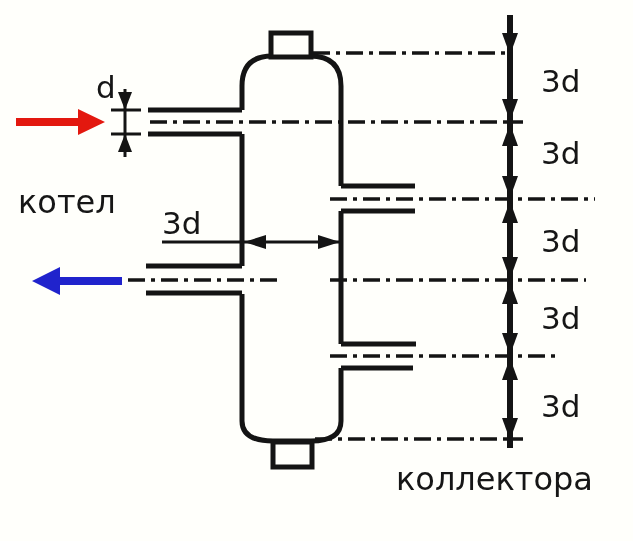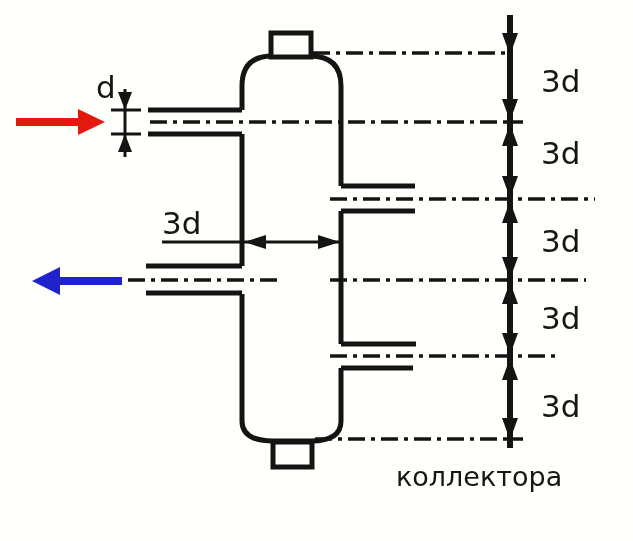--- a/index.html
+++ b/index.html
@@ -11,21 +11,21 @@
   .stage{
     position:relative;width:633px;height:541px;
     background:#fffffb;
   }
   .stage svg{position:absolute;left:0;top:0;}
   .lbl{
     position:absolute;color:#161616;line-height:1;
     white-space:nowrap;letter-spacing:0px;
   }
   .lbl-boiler{left:18px;top:186px;font-size:32px;}
-  .lbl-collector{left:396px;top:463px;font-size:27px;}
+  .lbl-collector{left:396px;top:463px;font-size:32px;}
   .lbl-d{left:96px;top:72px;font-size:31px;}
   .lbl-3d-width{left:162px;top:208px;font-size:31px;}
   .lbl-3d-r{left:541px;font-size:31px;}
   .lbl-3d-r0{top:66px;}
   .lbl-3d-r1{top:138px;}
   .lbl-3d-r2{top:226px;}
   .lbl-3d-r3{top:303px;}
   .lbl-3d-r4{top:391px;}
 </style>
 </head>
@@ -101,20 +101,21 @@
     <g>
       <path d="M 162 242 L 340 242" stroke="#141414" stroke-width="3" fill="none"></path>
       <polygon points="244,242 266,235 266,249" fill="#141414"></polygon>
       <polygon points="340,242 318,235 318,249" fill="#141414"></polygon>
     </g>
 
     <polygon points="16,118 78,118 78,109 105,122 78,135 78,126 16,126" fill="#e3180f"></polygon>
     <polygon points="122,277 60,277 60,267 32,281 60,295 60,285 122,285" fill="#2023cc"></polygon>
   </svg>
 
+  <div class="lbl lbl-boiler">котел</div>
   <div class="lbl lbl-collector">коллектора</div>
   <div class="lbl lbl-d">d</div>
   <div class="lbl lbl-3d-width">3d</div>
   <div class="lbl lbl-3d-r lbl-3d-r0">3d</div>
   <div class="lbl lbl-3d-r lbl-3d-r1">3d</div>
   <div class="lbl lbl-3d-r lbl-3d-r2">3d</div>
   <div class="lbl lbl-3d-r lbl-3d-r3">3d</div>
   <div class="lbl lbl-3d-r lbl-3d-r4">3d</div>
 </div>
 

